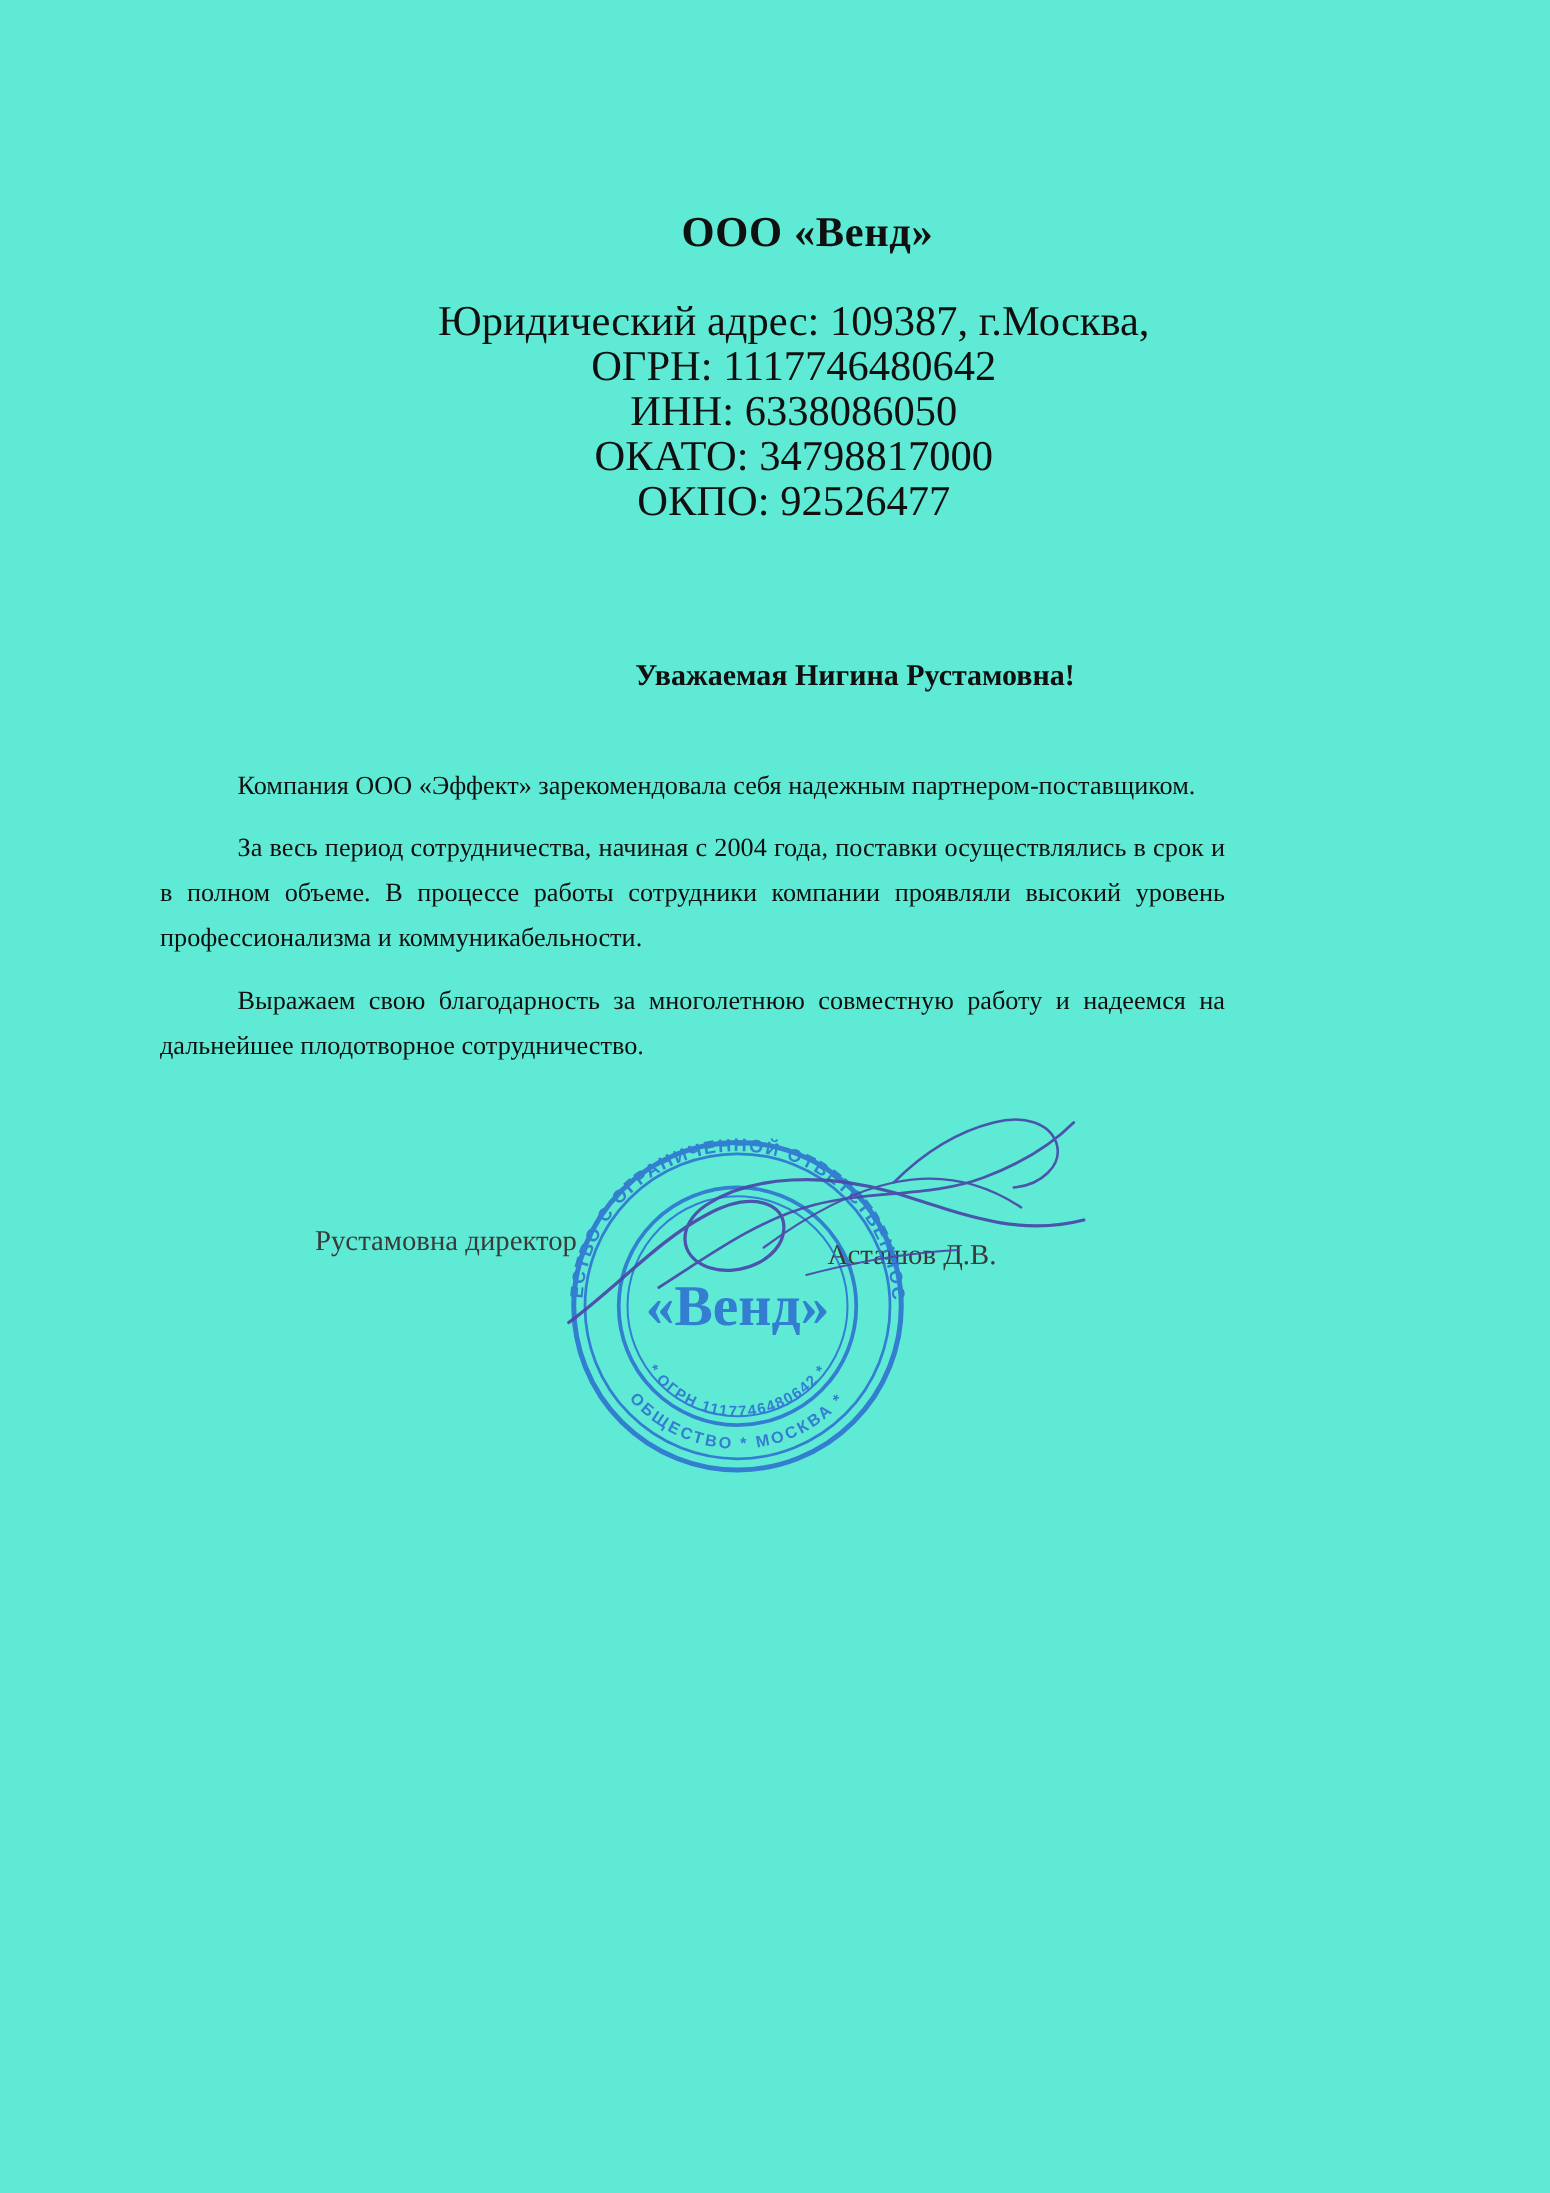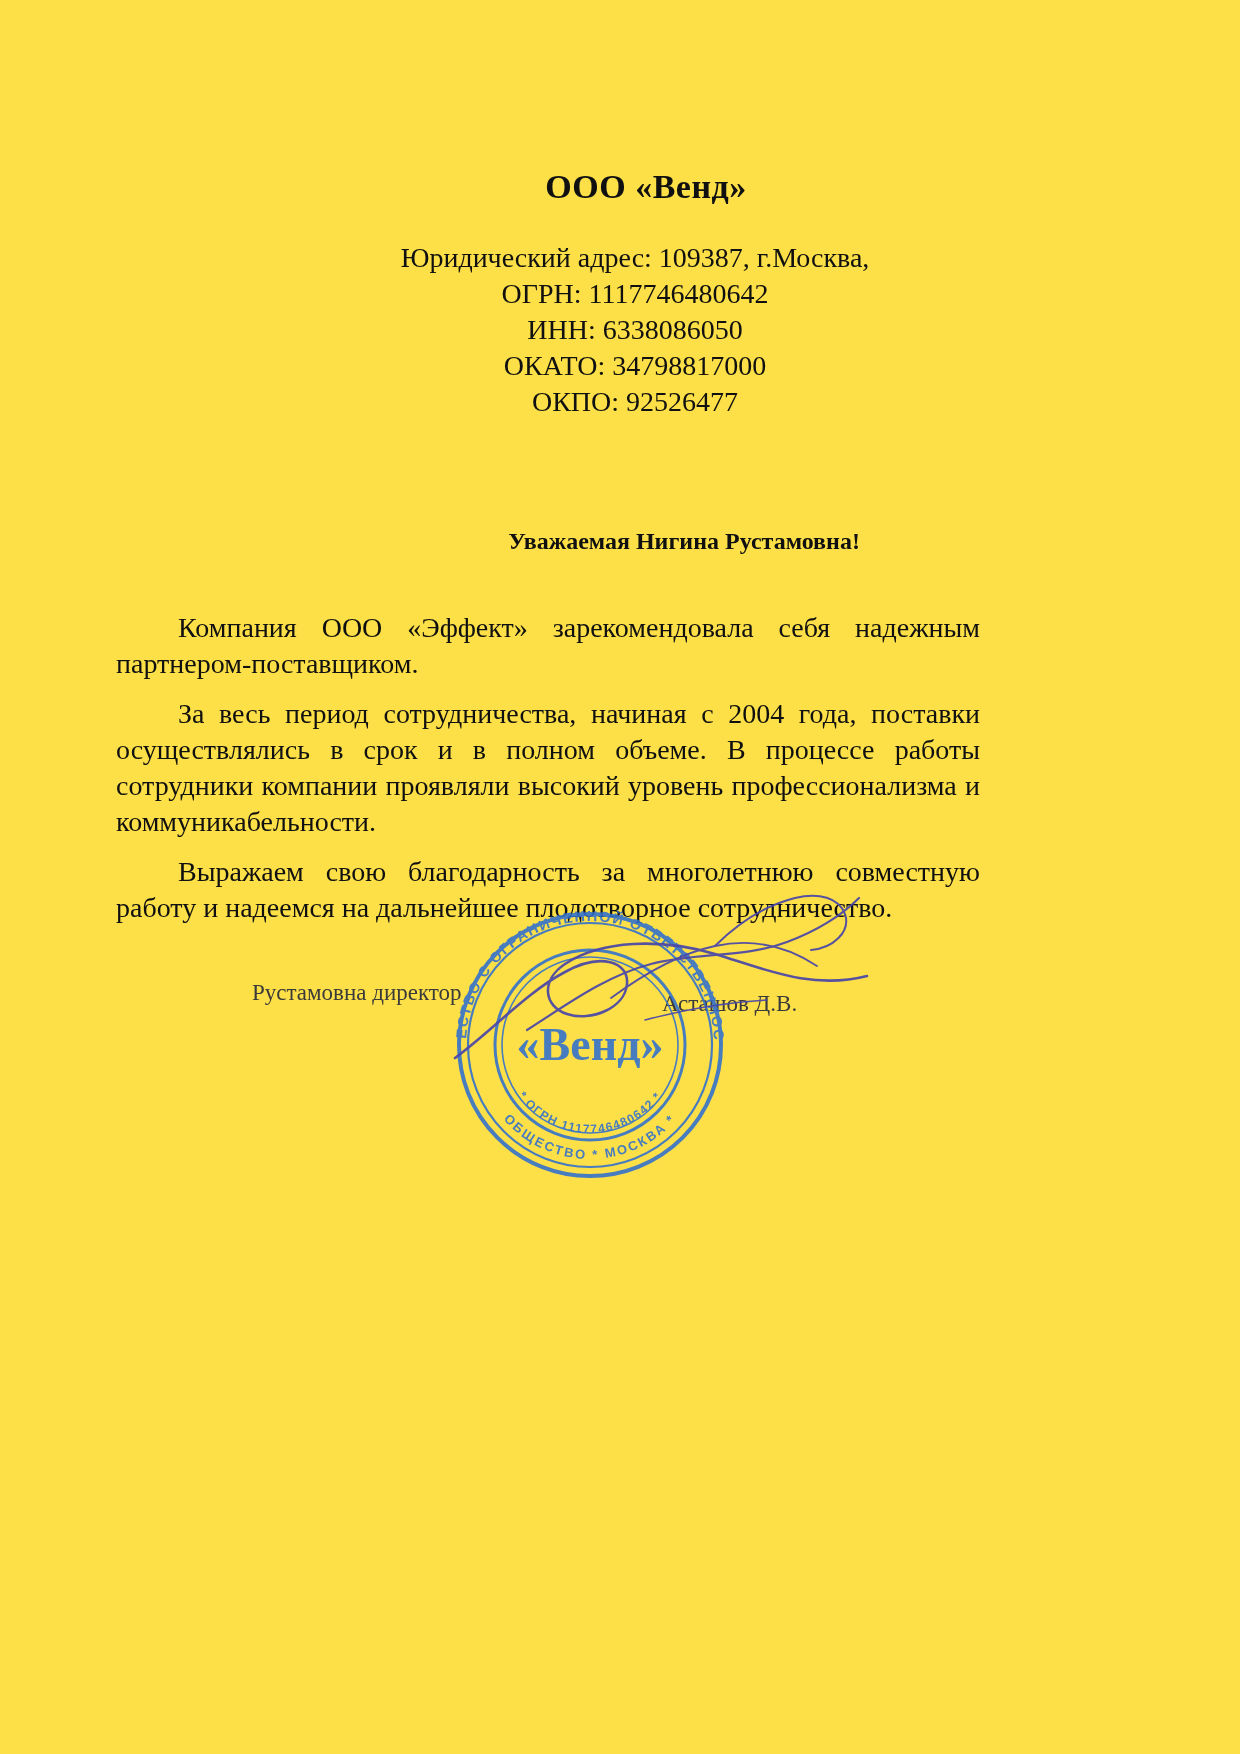--- a/index.html
+++ b/index.html
@@ -4,21 +4,21 @@
 <style>
   html, body {
     margin: 0;
     padding: 0;
     background: #ffffff;
   }
   .page {
     position: relative;
     width: 1240px;
     height: 1754px;
-    background: #fde047;
+    background: #5eead4;
     overflow: hidden;
     font-family: "Liberation Serif", "DejaVu Serif", serif;
     color: #101010;
   }
 
   
   .letterhead {
     position: absolute;
     left: 0;
     top: 168px;
@@ -26,21 +26,21 @@
     text-align: center;
   }
   .company-name {
     font-size: 34px;
     font-weight: bold;
     letter-spacing: 0.5px;
     margin: 0 0 34px 0;
     padding-left: 52px;
   }
   .addr-block {
-    font-size: 28px;
+    font-size: 34px;
     line-height: 36px;
     padding-left: 30px;
   }
   .addr-line {
     display: block;
     white-space: nowrap;
   }
 
   
   .salutation {
@@ -57,22 +57,22 @@
   }
 
   
   .body-text {
     position: absolute;
     left: 112px;
     top: 610px;
     width: 868px;
   }
   .para {
-    margin: 0 0 14px 4px;
-    font-size: 28px;
+    margin: 0 0 14px 16px;
+    font-size: 21px;
     line-height: 36px;
     text-align: justify;
     text-indent: 62px;
     text-justify: inter-word;
     hyphens: none;
   }
   .para:last-child { margin-bottom: 0; }
 
   
   .sign-row {

